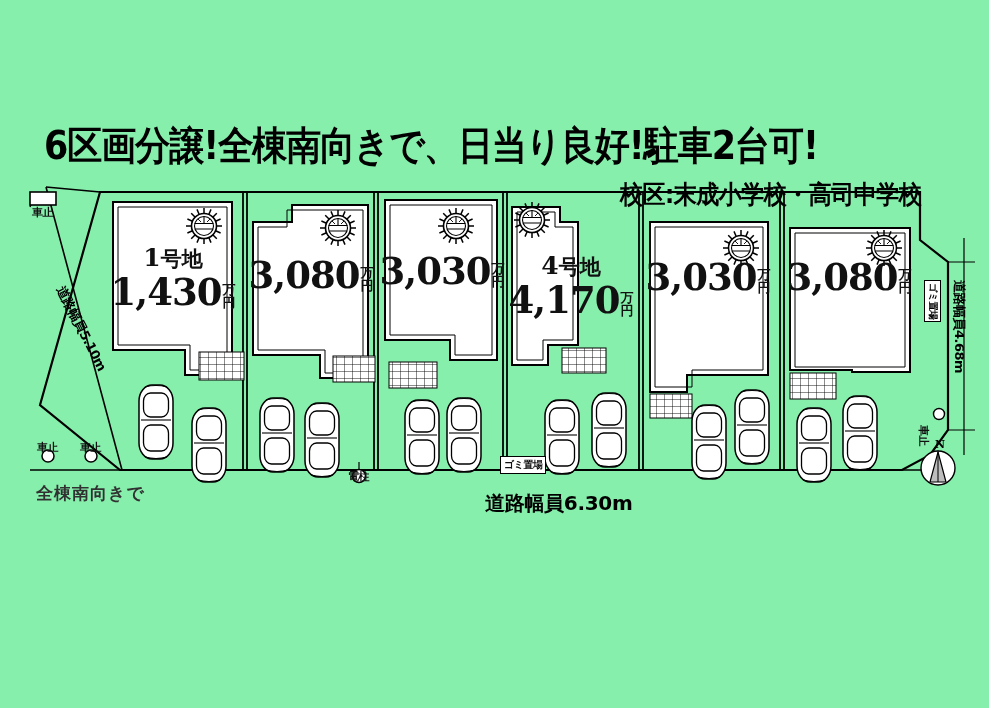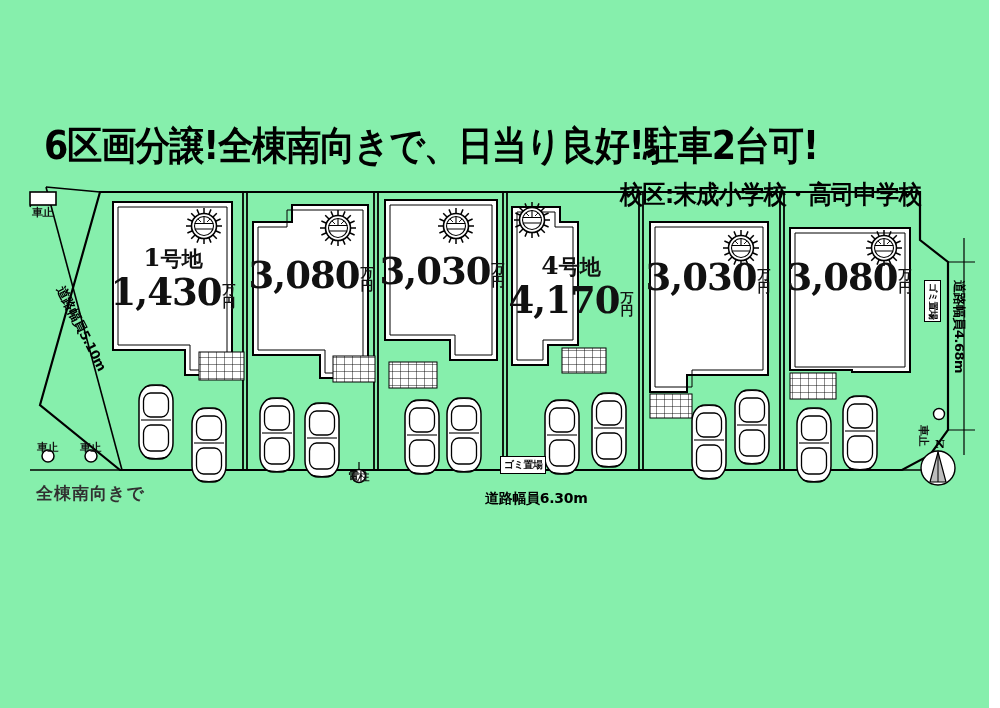--- a/index.html
+++ b/index.html
@@ -143,21 +143,21 @@
     transform-origin: left top;
     border: 1.3px solid #000;
     background: #fff;
     padding: 1px 2px;
     letter-spacing: -0.5px;
   }
   #road-bottom-label {
     position: absolute;
     left: 485px;
     top: 490px;
-    font-size: 14px;
+    font-size: 20px;
     font-weight: bold;
     letter-spacing: -0.3px;
     white-space: nowrap;
   }
   #title-block {
     position: absolute;
     left: 36px;
     top: 482px;
     font-size: 17px;
     font-weight: bold;

